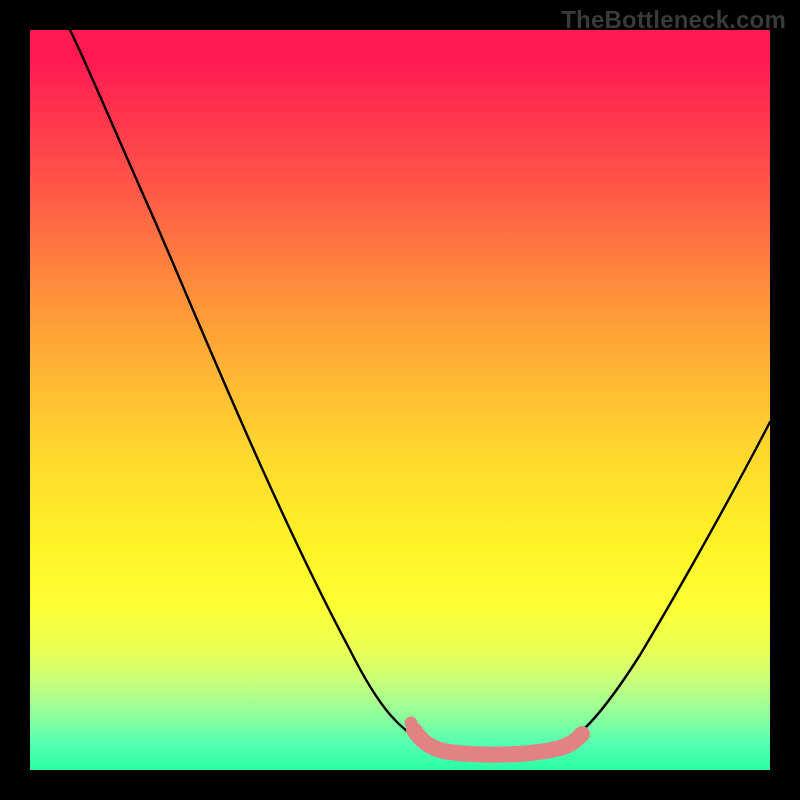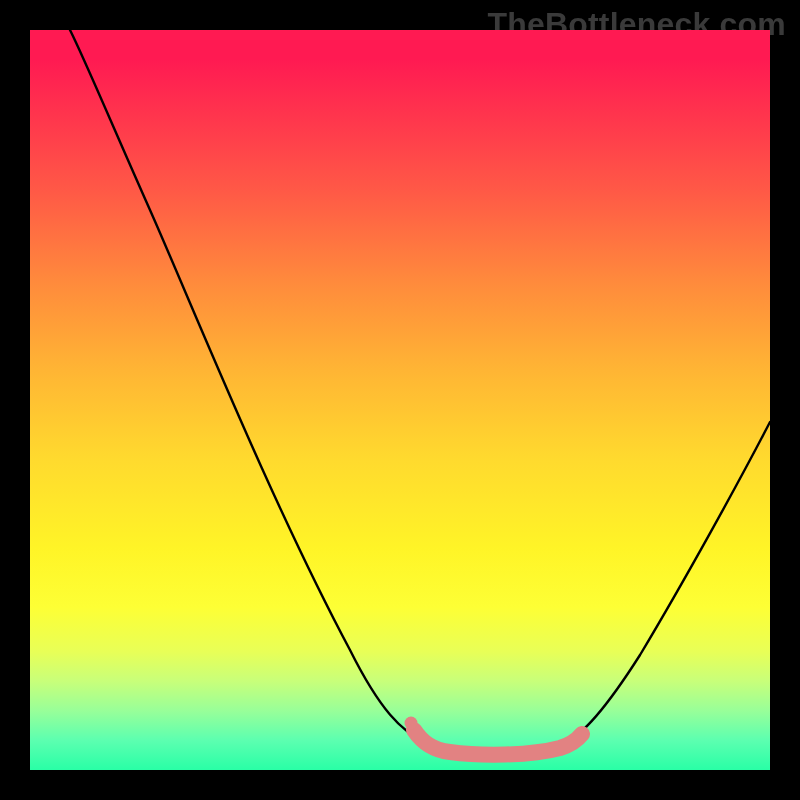--- a/index.html
+++ b/index.html
@@ -17,21 +17,21 @@
     top: 0;
     width: 800px;
     height: 800px;
     background: #000;
   }
   .watermark {
     position: absolute;
     top: 6px;
     right: 14px;
     color: #3a3a3a;
-    font-size: 32px;
+    font-size: 24px;
     font-weight: 600;
     letter-spacing: 0.2px;
     user-select: none;
   }
   .plot-area {
     position: absolute;
     left: 30px;
     top: 30px;
     width: 740px;
     height: 740px;

